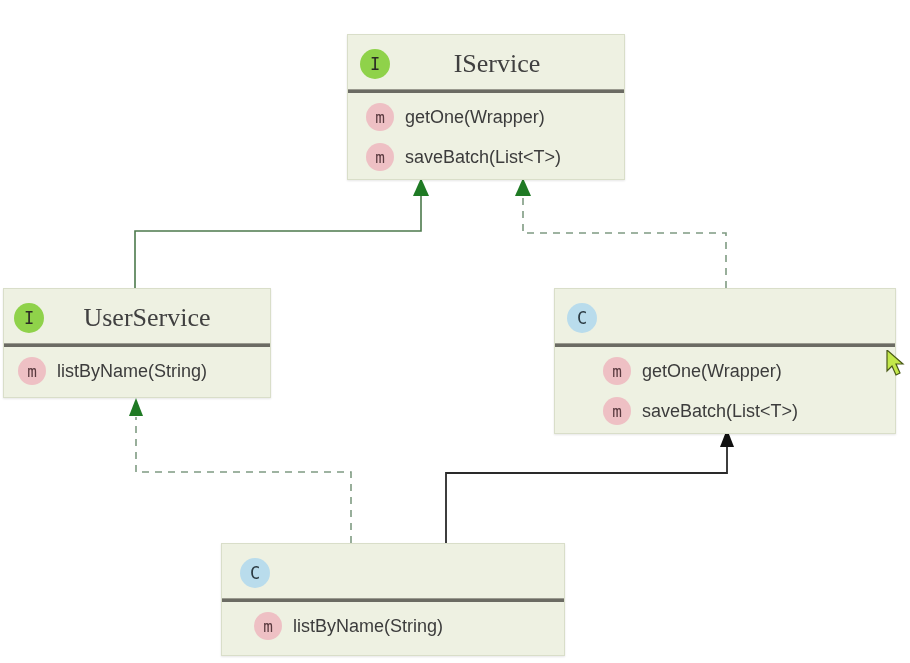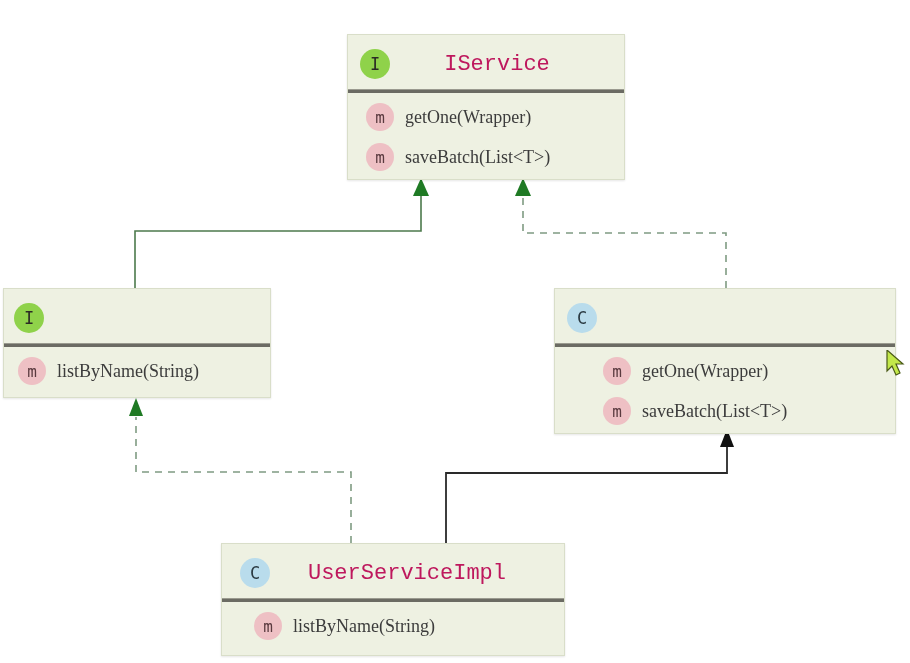--- a/index.html
+++ b/index.html
@@ -53,44 +53,44 @@
     position: absolute;
     left: 0;
     right: 0;
     bottom: 0;
     height: 3px;
     background: #6b6b63;
     border-top: 1px solid #9a9a8f;
   }
 
   .node-title {
-    font-family: Liberation Mono, monospace;
-    font-size: 22px;
-    color: #be185d;
+    font-family: Liberation Serif, serif;
+    font-size: 26px;
+    color: #404040;
     letter-spacing: 0px;
     white-space: nowrap;
     flex: 1;
     text-align: center;
     padding-right: 6px;
   }
 
   .node-members {
     padding: 4px 0 6px 0;
   }
 
   .member-row {
     display: flex;
     align-items: center;
     height: 40px;
     padding-left: 18px;
     white-space: nowrap;
   }
 
   .member-label {
-    font-family: Liberation Serif, serif;
+    font-family: Liberation Sans, sans-serif;
     font-size: 18px;
     color: #3c3c3c;
     margin-left: 11px;
   }
 
   
   .badge {
     display: inline-flex;
     align-items: center;
     justify-content: center;
@@ -171,20 +171,21 @@
       <div class="member-row">
         <span class="badge badge-method">m</span>
         <span class="member-label">saveBatch(List&lt;T&gt;)</span>
       </div>
     </div>
   </div>
 
   <div class="uml-node" id="node-userservice" style="left:3px; top:288px; width:268px; height:110px;">
     <div class="node-header" style="height:58px; padding-left:10px;">
       <span class="badge badge-interface">I</span>
+      <span class="node-title">UserService</span>
     </div>
     <div class="node-members">
       <div class="member-row" style="padding-left:14px;">
         <span class="badge badge-method">m</span>
         <span class="member-label">listByName(String)</span>
       </div>
     </div>
   </div>
 
   <div class="uml-node" id="node-serviceimpl" style="left:554px; top:288px; width:342px; height:146px;">
@@ -199,21 +200,20 @@
       <div class="member-row" style="padding-left:48px;">
         <span class="badge badge-method">m</span>
         <span class="member-label">saveBatch(List&lt;T&gt;)</span>
       </div>
     </div>
   </div>
 
   <div class="uml-node" id="node-userserviceimpl" style="left:221px; top:543px; width:344px; height:113px;">
     <div class="node-header" style="height:58px; padding-left:18px;">
       <span class="badge badge-class">C</span>
-      <span class="node-title">UserServiceImpl</span>
     </div>
     <div class="node-members">
       <div class="member-row" style="padding-left:32px;">
         <span class="badge badge-method">m</span>
         <span class="member-label">listByName(String)</span>
       </div>
     </div>
   </div>
 
   <svg id="mouse-cursor" width="22" height="30" style="left:886px; top:350px;">

